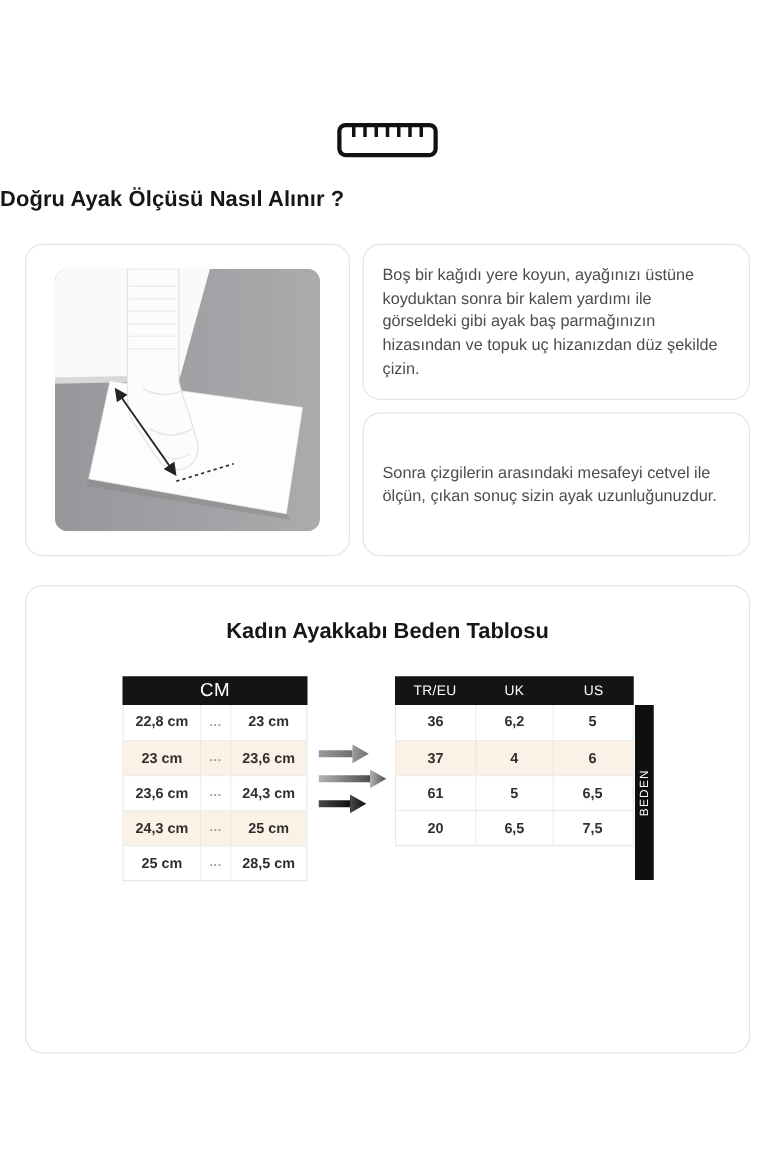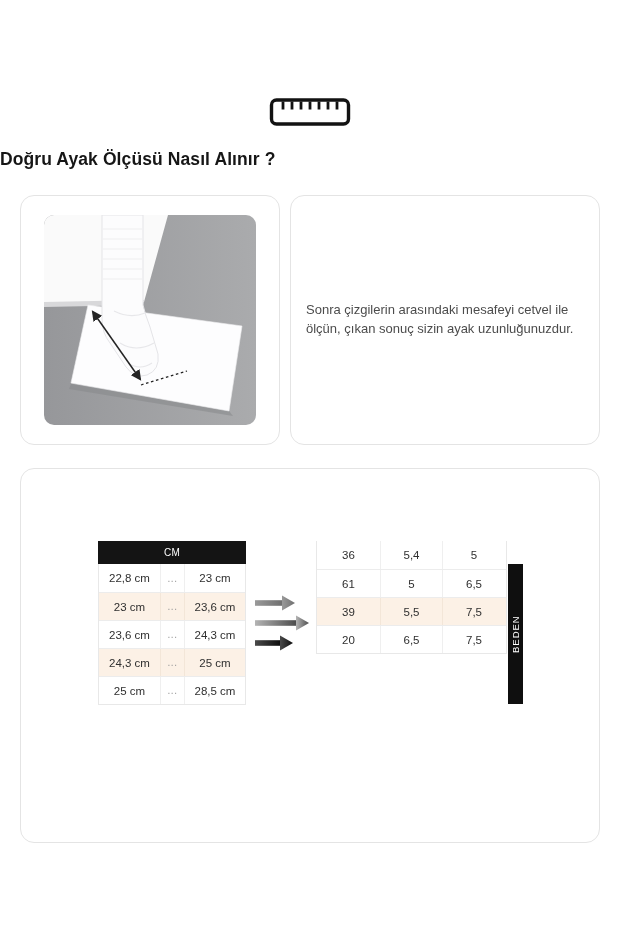--- a/index.html
+++ b/index.html
@@ -46,29 +46,29 @@
   }
   .size-title{
     margin-top:25px;text-align:center;font-size:17.5px;font-weight:700;color:#161616;
   }
   .tables-wrap{position:absolute;top:72px;left:0;right:0;height:170px;}
   .cm-table{position:absolute;left:77px;top:0;width:148px;}
   .size-table{position:absolute;left:295px;top:0;width:191px;}
   .t-header{
     background:var(--table-header-bg);color:#fff;height:23px;
     display:flex;align-items:center;justify-content:center;
-    font-size:10px;font-weight:400;letter-spacing:.3px;
+    font-size:15px;font-weight:400;letter-spacing:.3px;
   }
   .t-header-grid{
     background:var(--table-header-bg);color:#fff;height:23px;
     display:grid;grid-template-columns:64px 63px 64px;
     align-items:center;text-align:center;
     font-size:11px;font-weight:400;letter-spacing:.3px;
   }
-  .t-body{border:1px solid #e8e8e8;border-top:none;}
+  .t-body{border:1px solid #e8e8e8;border-top:none;font-weight:bold;}
   .t-row{
     display:grid;height:28px;align-items:center;text-align:center;
     font-size:11.5px;color:#2f2f2f;background:#fff;
   }
   .t-row + .t-row{border-top:1px solid #ececec;}
   .cm-table .t-row{grid-template-columns:61px 24px 61px;}
   .size-table .t-row{grid-template-columns:63px 62px 63px;}
   .t-row > span + span{border-left:1px solid #efefef;height:100%;display:flex;align-items:center;justify-content:center;}
   .t-row > span:first-child{height:100%;display:flex;align-items:center;justify-content:center;}
   .t-row.alt{background:var(--accent-row);}
@@ -139,27 +139,31 @@
         </g>
         <path d="M70,96 Q86,104 101,98 M76,128 Q92,138 110,128 M84,148 Q96,156 108,148" fill="none" stroke="#e7e7ea" stroke-width="1.2"></path>
 
         <line x1="49" y1="97" x2="96" y2="164" stroke="#242424" stroke-width="1.5" marker-start="url(#ah)" marker-end="url(#ah)"></line>
 
         <line x1="97" y1="170" x2="143" y2="156" stroke="#242424" stroke-width="1.3" stroke-dasharray="2.6 2.6"></line>
       </svg>
     </div>
 
     <div class="info-col">
+      <div class="card text-card text-card-1">
+        <p>Boş bir kağıdı yere koyun, ayağınızı üstüne koyduktan sonra bir kalem yardımı ile görseldeki gibi ayak baş parmağınızın hizasından ve topuk uç hizanızdan düz şekilde çizin.</p>
+      </div>
       <div class="card text-card text-card-2">
         <p>Sonra çizgilerin arasındaki mesafeyi cetvel ile ölçün, çıkan sonuç sizin ayak uzunluğunuzdur.</p>
       </div>
     </div>
   </section>
 
   <section class="card size-card">
+    <h2 class="size-title">Kadın Ayakkabı Beden Tablosu</h2>
 
     <div class="tables-wrap">
 
       <div class="cm-table">
         <div class="t-header">CM</div>
         <div class="t-body">
           <div class="t-row">
             <span>22,8 cm</span>
             <span class="sep">...</span>
             <span>23 cm</span>
@@ -206,36 +210,41 @@
           <rect x="1" y="9.2" width="27" height="5.6" fill="url(#g1)"></rect>
           <polygon points="28,4.5 41,12 28,19.5" fill="url(#g1)"></polygon>
           <rect x="1" y="29.2" width="41" height="5.6" fill="url(#g2)"></rect>
           <polygon points="42,24.5 55,32 42,39.5" fill="url(#g2)"></polygon>
           <rect x="1" y="49.2" width="25" height="5.6" fill="url(#g3)"></rect>
           <polygon points="26,44.5 39,52 26,59.5" fill="url(#g3)"></polygon>
         </g>
       </svg>
 
       <div class="size-table">
+        <div class="t-header-grid">
+          <span>TR/EU</span>
+          <span>UK</span>
+          <span>US</span>
+        </div>
         <div class="t-body">
           <div class="t-row">
             <span>36</span>
-            <span>5,4</span>
+            <span>6,2</span>
             <span>5</span>
+          </div>
+          <div class="t-row alt">
+            <span>37</span>
+            <span>4</span>
+            <span>6</span>
           </div>
           <div class="t-row">
             <span>61</span>
             <span>5</span>
             <span>6,5</span>
           </div>
-          <div class="t-row alt">
-            <span>39</span>
-            <span>5,5</span>
-            <span>7,5</span>
-          </div>
           <div class="t-row">
             <span>20</span>
             <span>6,5</span>
             <span>7,5</span>
           </div>
         </div>
       </div>
 
       <div class="beden-bar">BEDEN</div>
 

